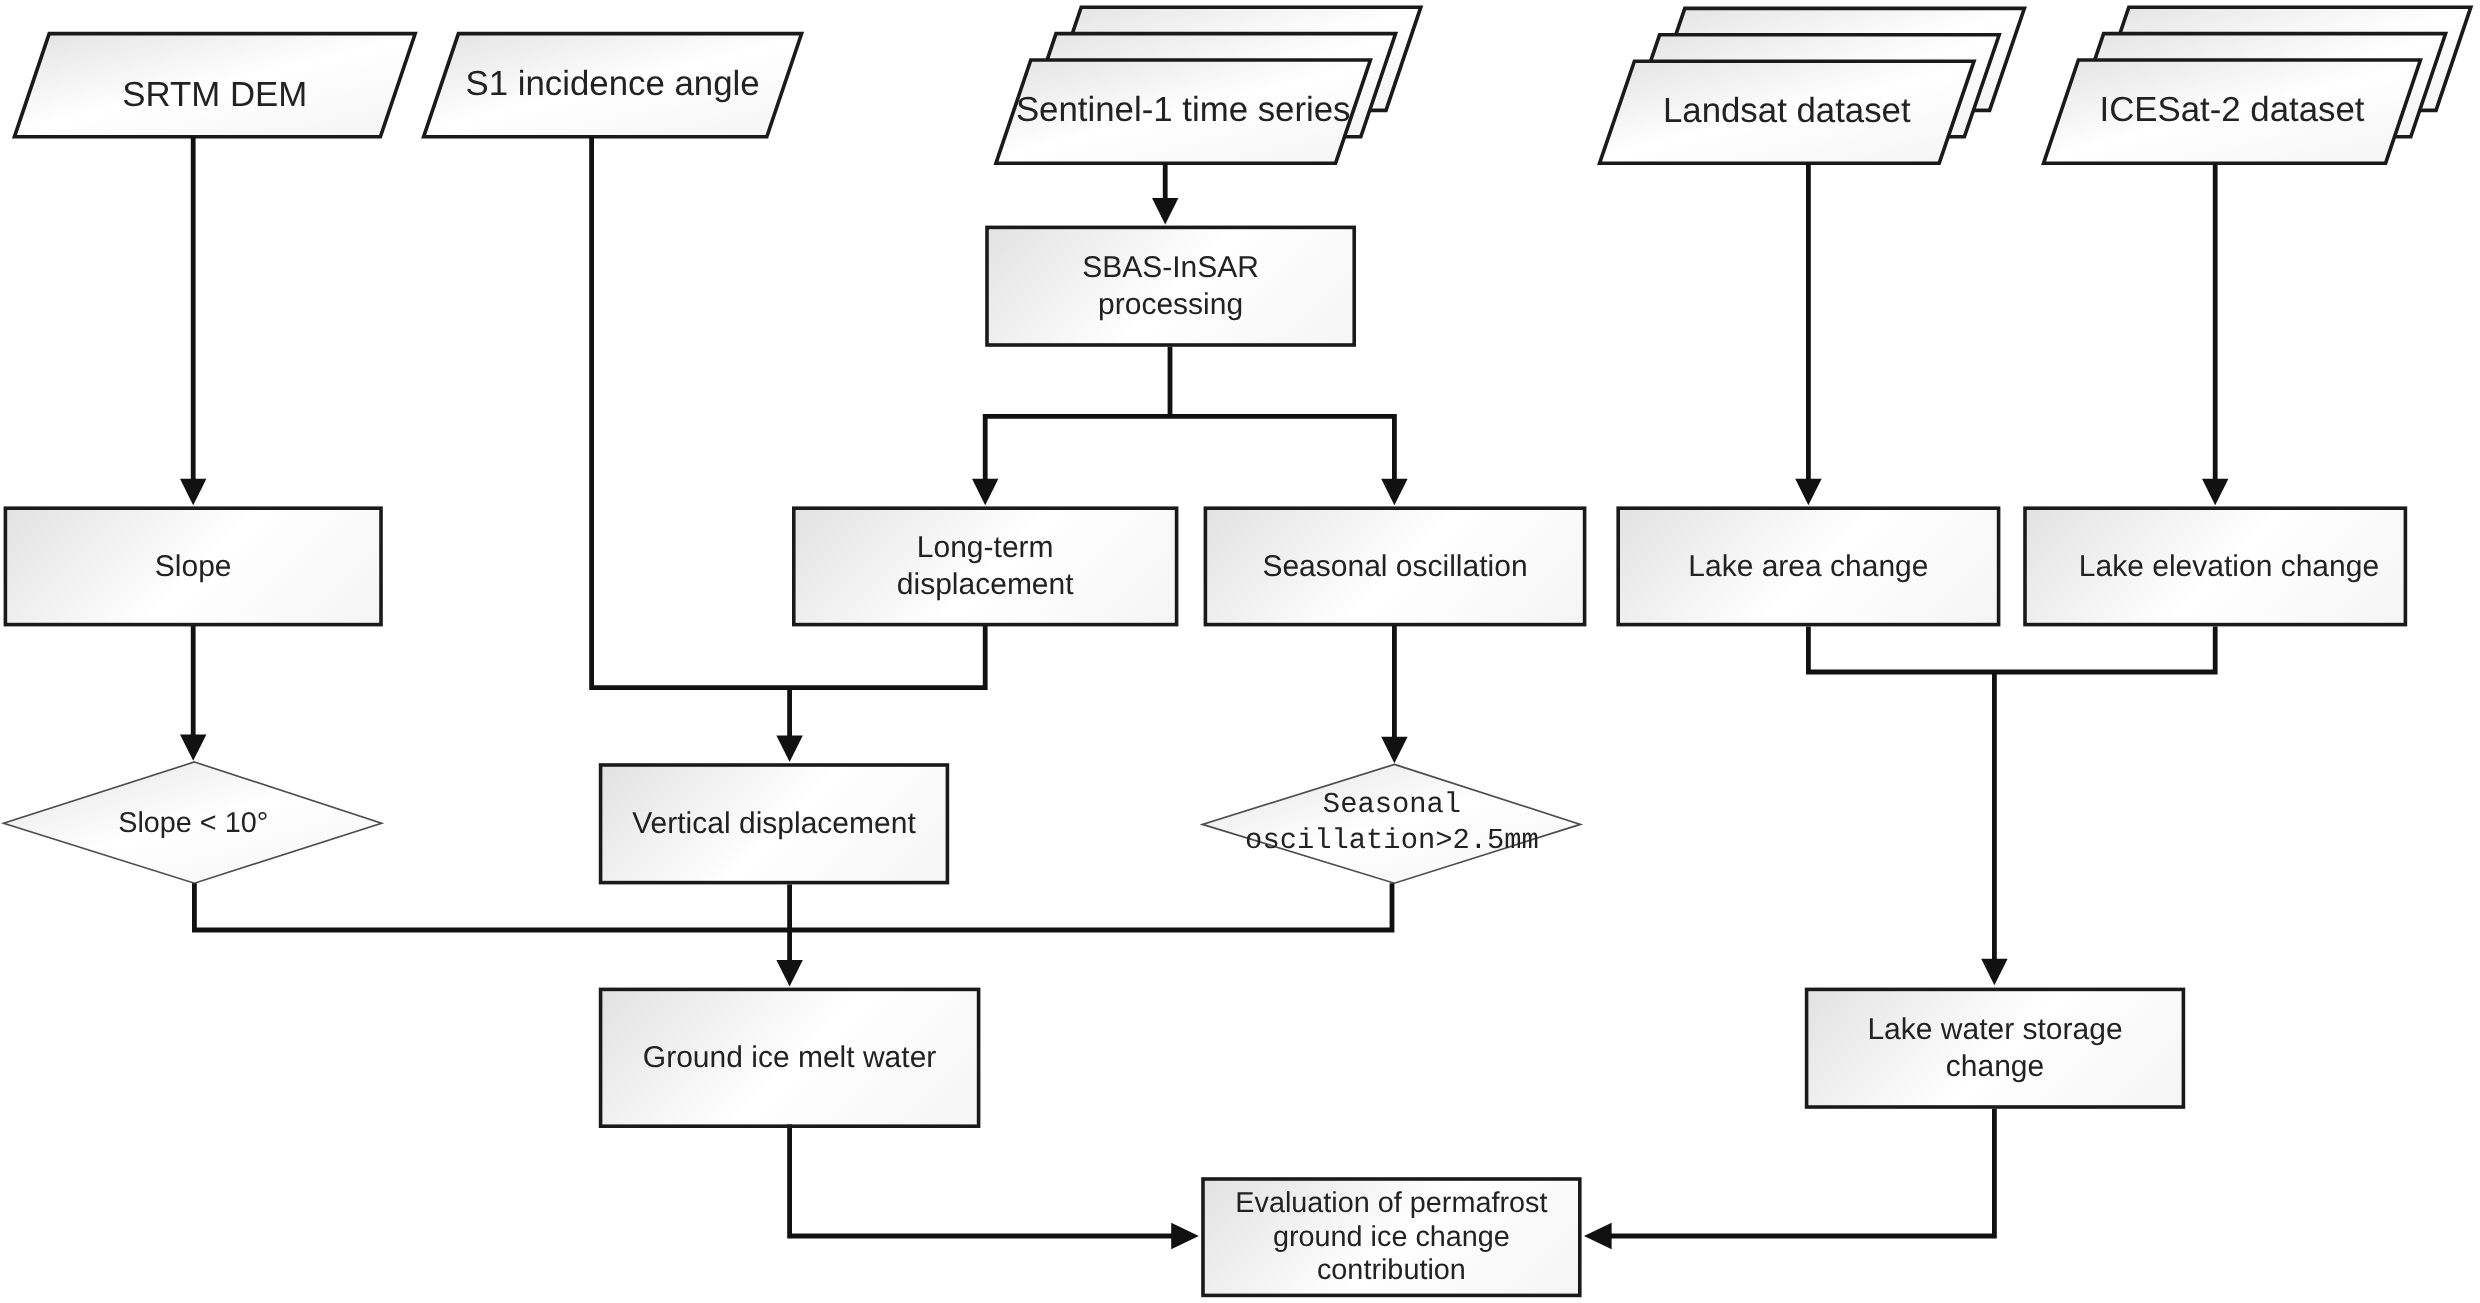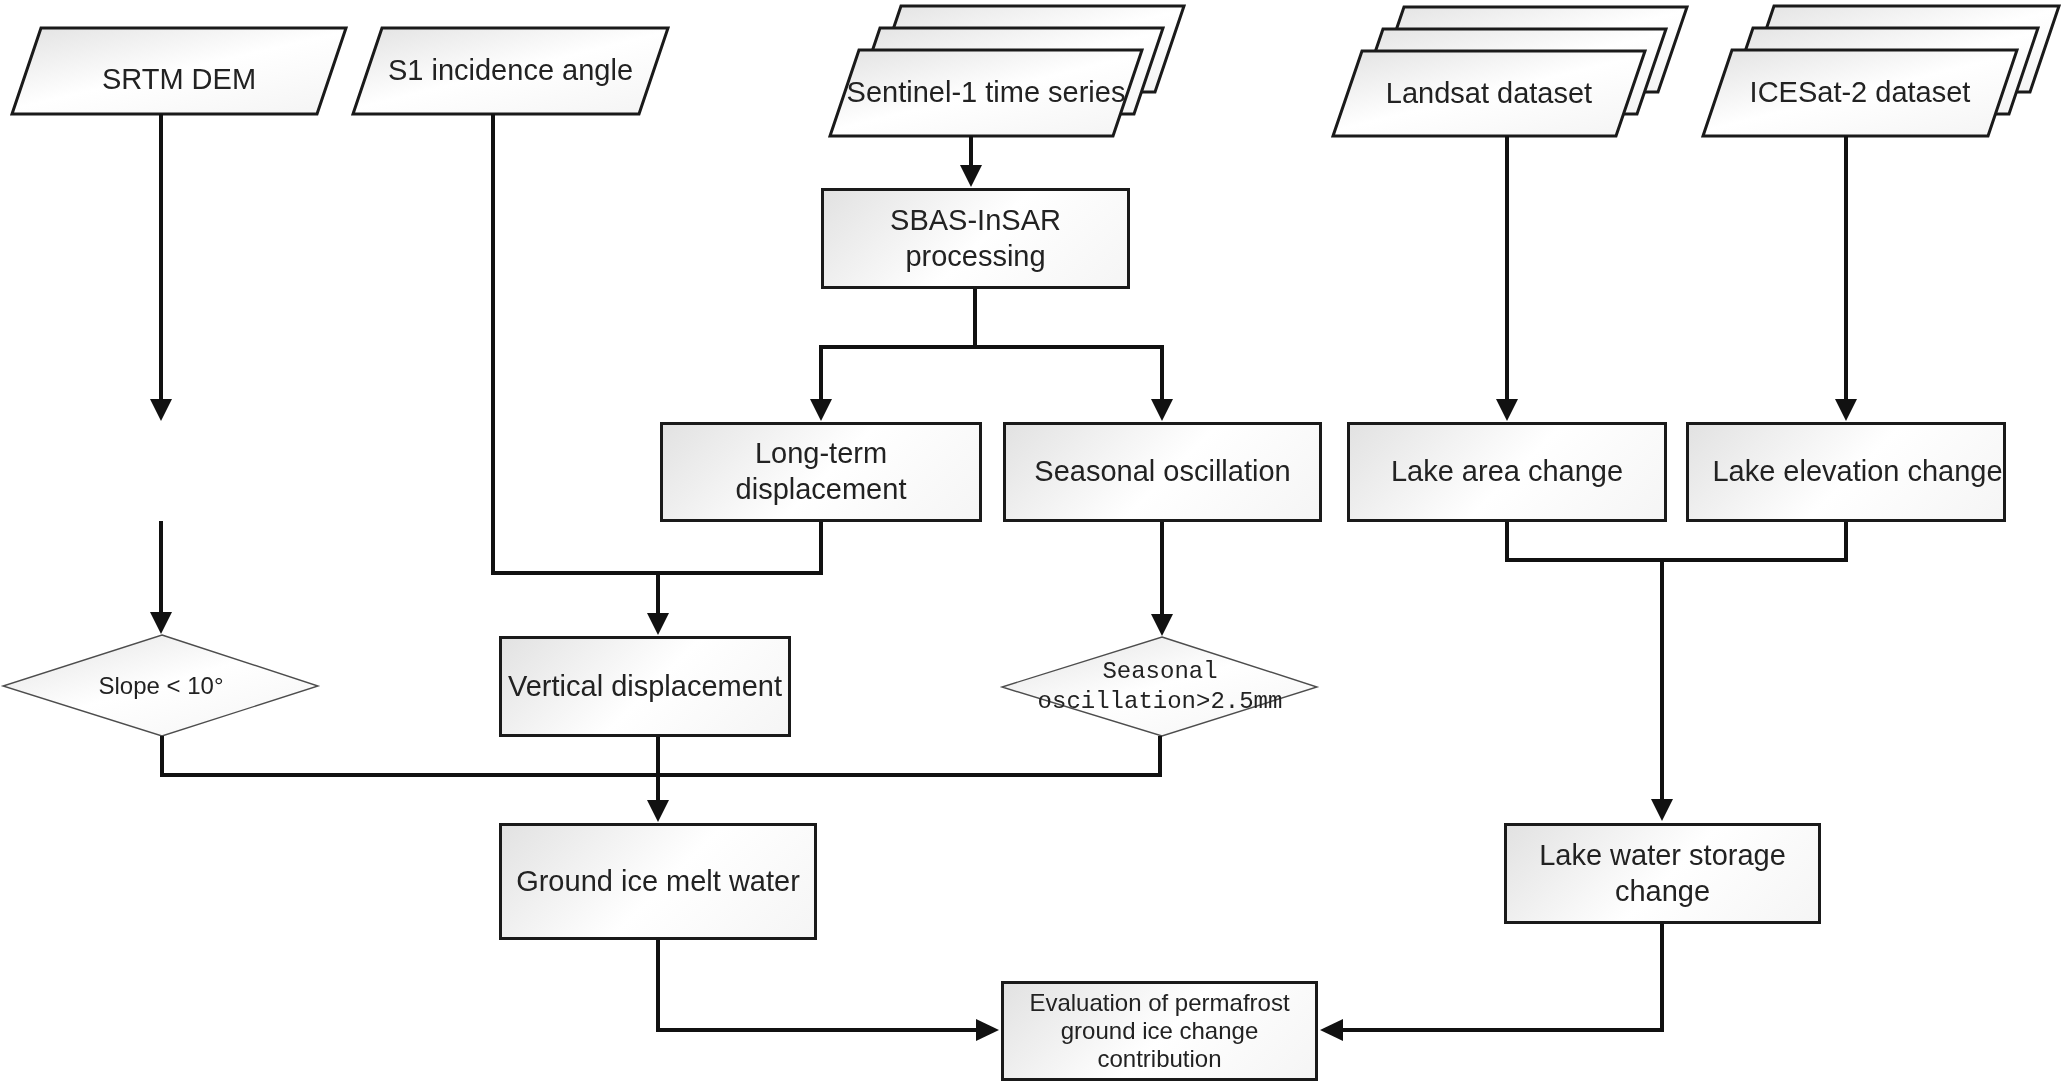--- a/index.html
+++ b/index.html
@@ -12,21 +12,21 @@
   }
   .canvas svg{position:absolute;left:0;top:0;}
   .box{
     position:absolute;
     box-sizing:border-box;
     border:3px solid #1a1a1a;
     background:linear-gradient(135deg,#e2e2e2 0%,#ffffff 52%,#f5f5f5 100%);
     display:flex;align-items:center;justify-content:center;
     text-align:center;
     color:#222;
-    font-size:29px;
+    font-size:25px;
     line-height:1.24;
   }
   .lbl{white-space:pre-line;}
   .flabel{
     position:absolute;
     display:flex;align-items:center;justify-content:center;
     text-align:center;
     color:#222;
     font-size:29px;
     line-height:1.24;
@@ -168,20 +168,23 @@
   </div>
   <div class="flabel" style="left:1710px;top:66px;width:300px;height:54px;">
     <span class="lbl">ICESat-2 dataset</span>
   </div>
 
   <div class="box" style="left:821px;top:188px;width:309px;height:101px;">
     <span class="lbl">SBAS-InSAR
 processing</span>
   </div>
 
+  <div class="box" style="left:3px;top:422px;width:316px;height:100px;">
+    <span class="lbl">Slope</span>
+  </div>
 
   <div class="box" style="left:660px;top:422px;width:322px;height:100px;">
     <span class="lbl">Long-term
 displacement</span>
   </div>
 
   <div class="box" style="left:1003px;top:422px;width:319px;height:100px;">
     <span class="lbl">Seasonal oscillation</span>
   </div>
 

